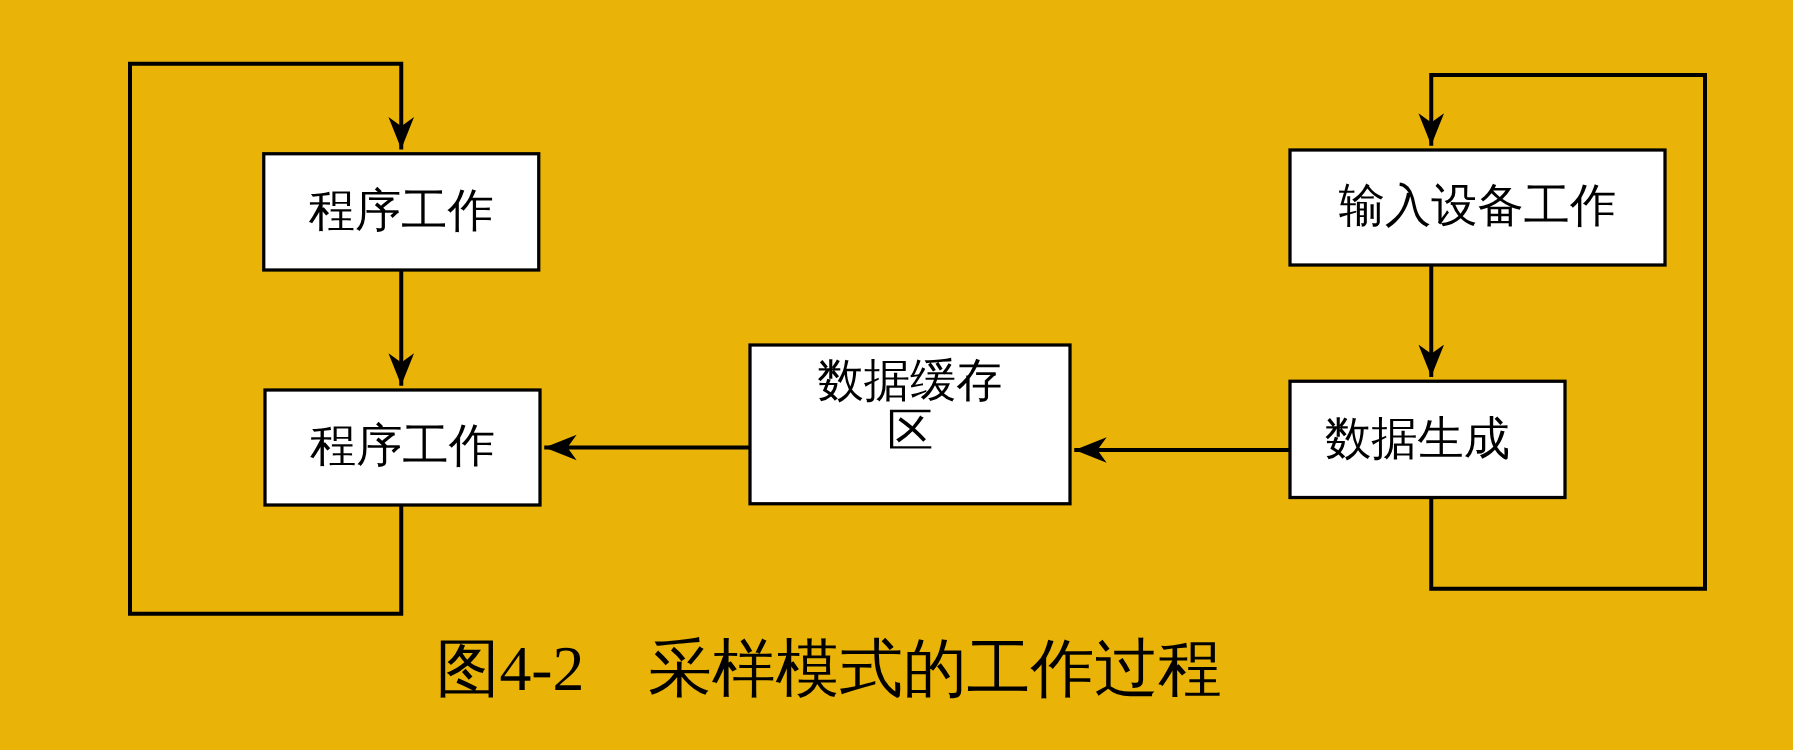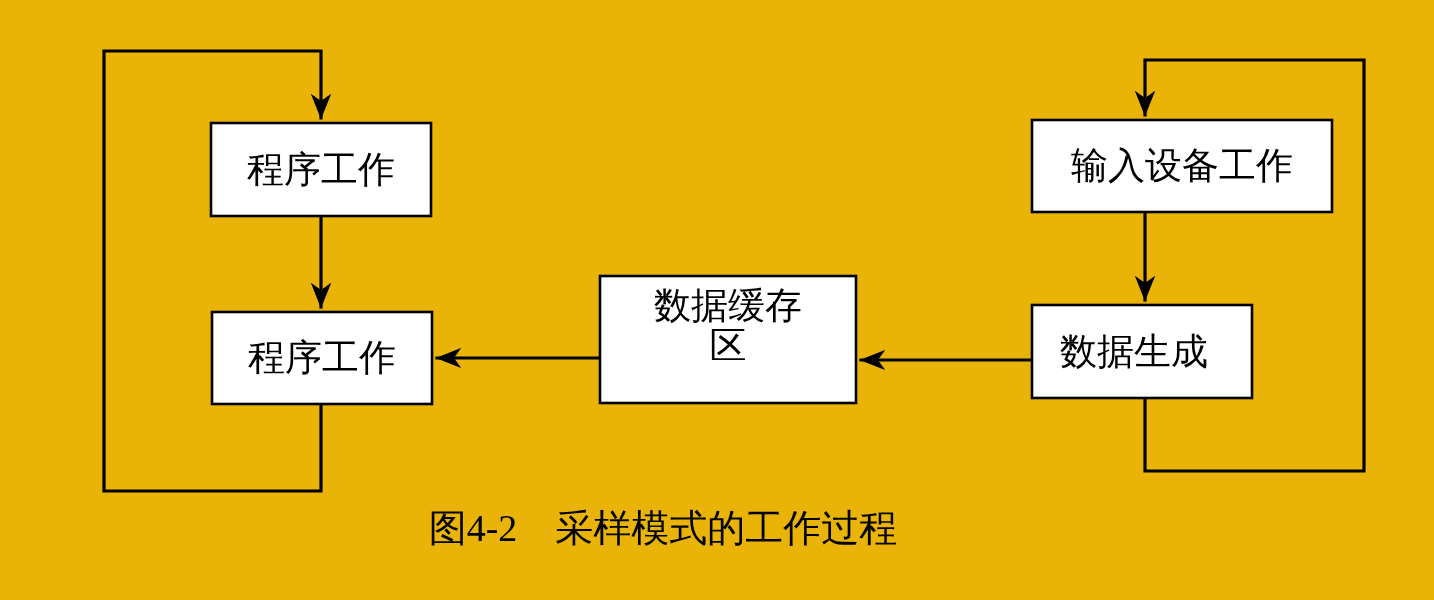--- a/index.html
+++ b/index.html
@@ -54,21 +54,21 @@
     user-select: none;
   }
   .caption {
     position: absolute;
     left: 0;
     top: 508px;
     width: 1326px;
     text-align: center;
     color: #000000;
     font-family: "Liberation Serif", "DejaVu Serif", serif;
-    font-size: 38px;
+    font-size: 51px;
     line-height: 1.1;
     white-space: pre;
     user-select: none;
   }
 </style>
 </head>
 <body>
 
 <div id="figure-root">
 

